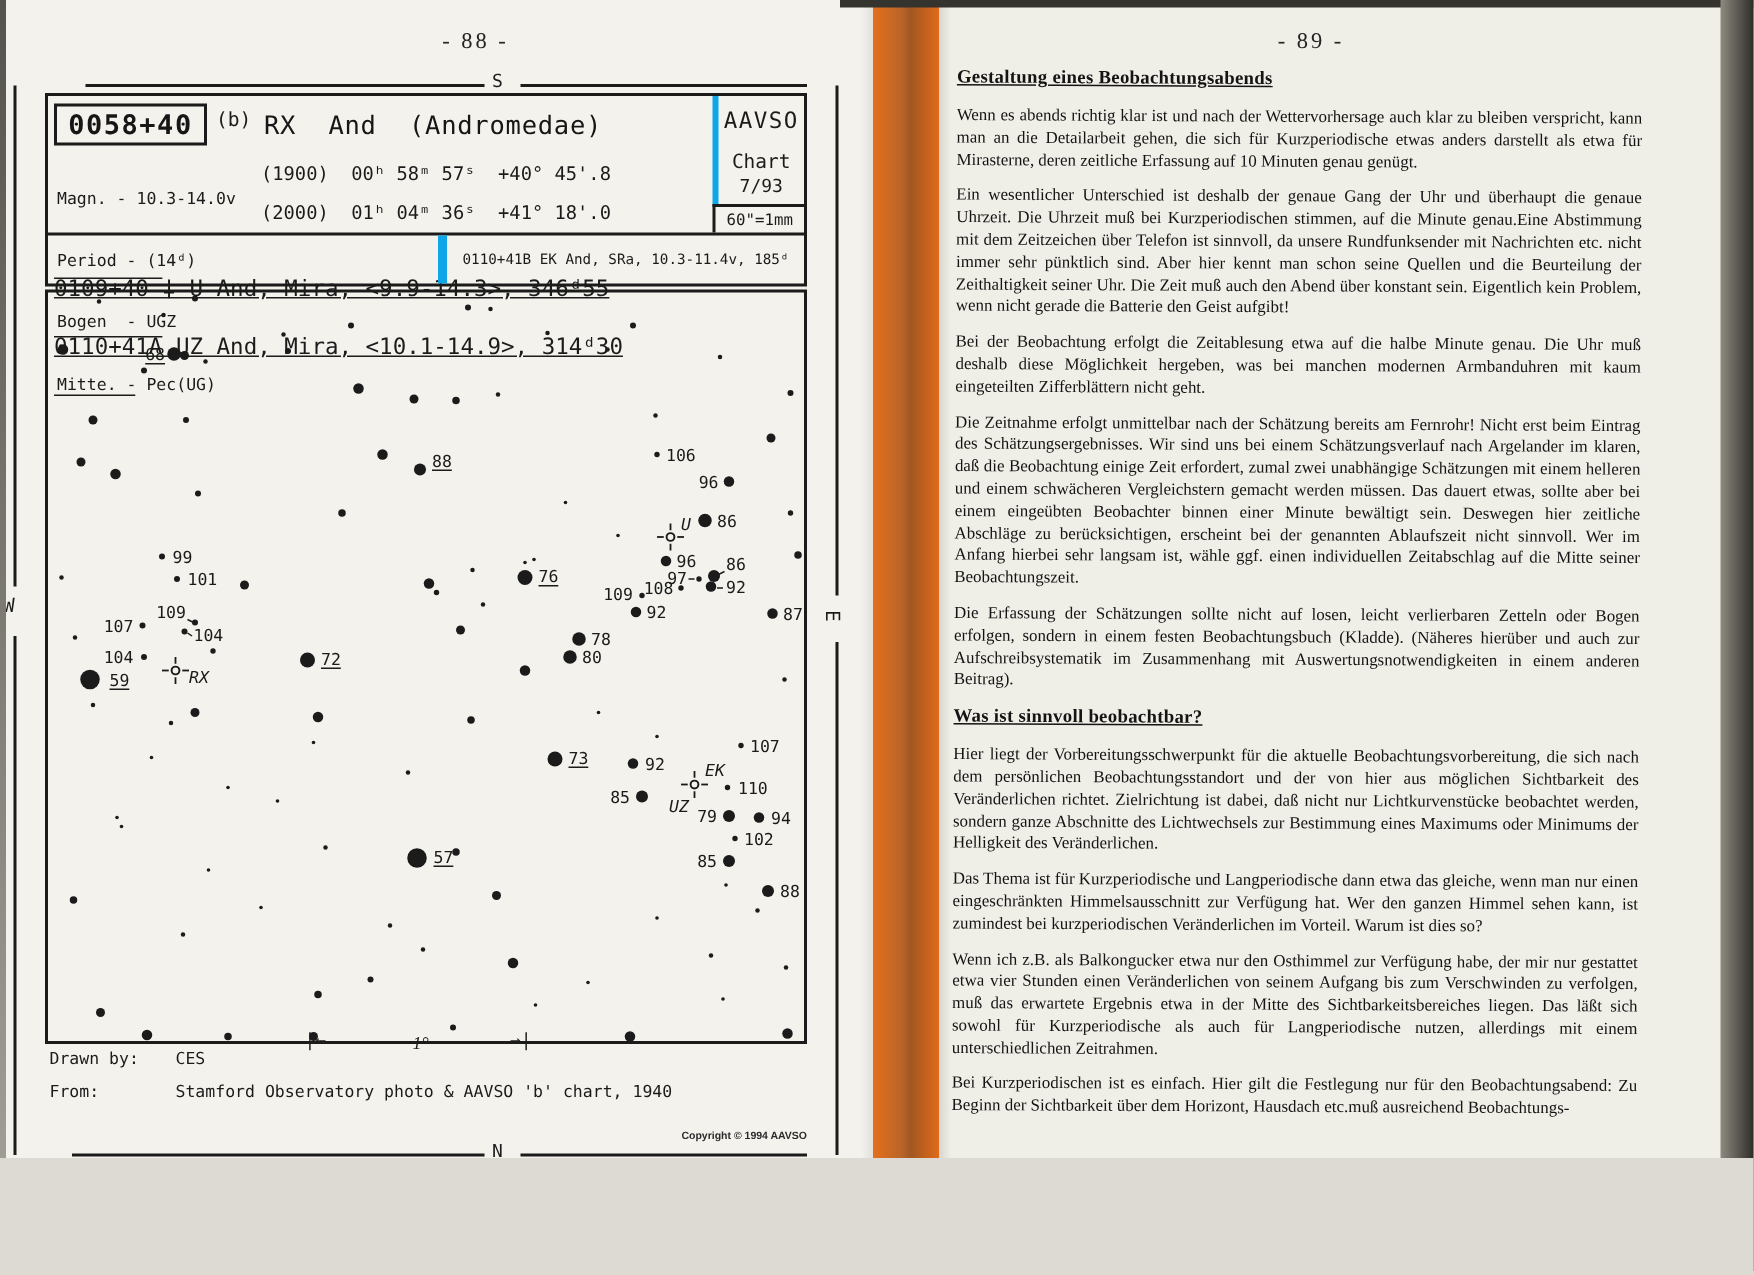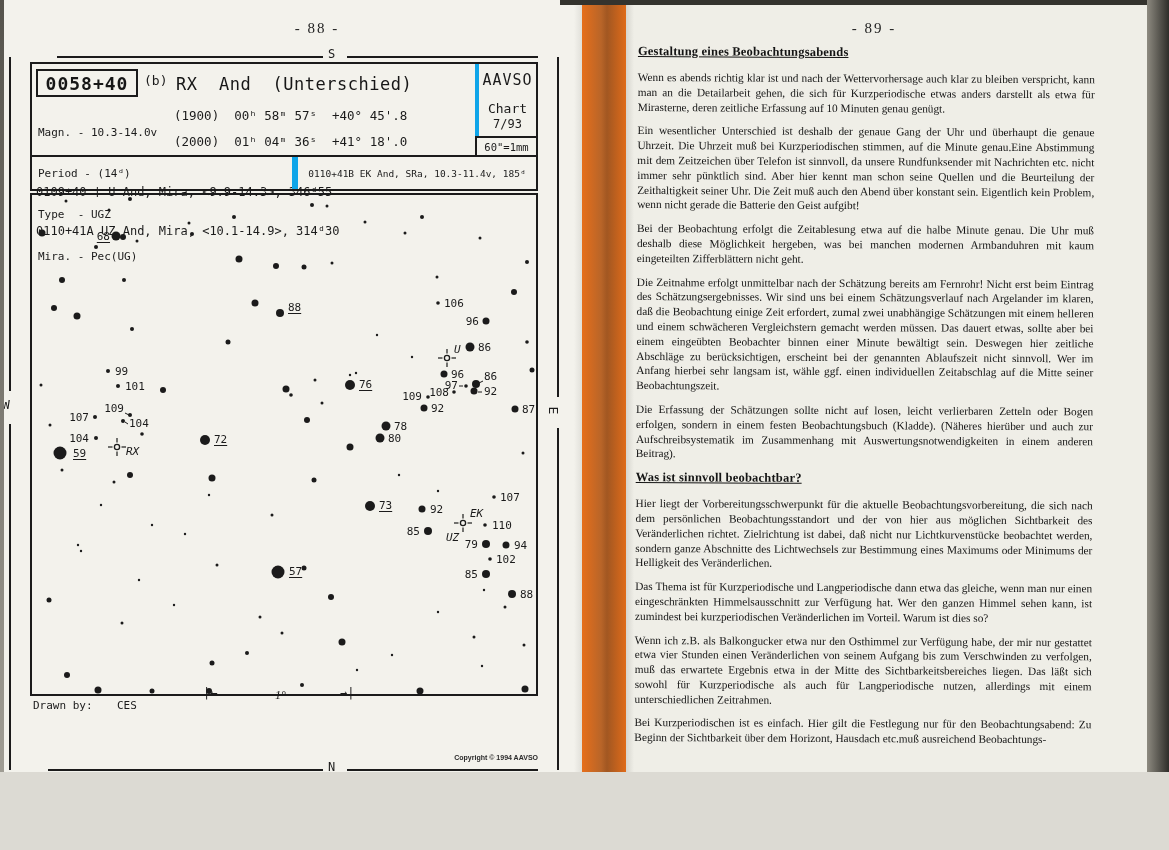--- a/index.html
+++ b/index.html
@@ -39,21 +39,21 @@
   .specs{position:absolute;left:6px;top:34px;font-size:11px;line-height:13.8px;color:#1b1b1b;}
   .coordrow{position:absolute;left:142px;font-size:12.5px;color:#1b1b1b;}
   #coord1{top:44px;text-align:right;} #coord2{top:70px;}
   .aavso-cell{position:absolute;left:443px;top:0;width:61px;height:72px;border-left:4px solid #0ea5e9;box-sizing:border-box;text-align:center;color:#1b1b1b;}
   .aavso-cell .org1{font-size:15px;letter-spacing:1px;margin-top:7px;}
   .aavso-cell .org2{font-size:13px;margin-top:12px;}
   .aavso-cell .org3{font-size:12px;margin-top:1px;}
   .scale-cell{position:absolute;left:443px;top:72px;width:61px;height:19px;border-left:2px solid #1b1b1b;border-top:2px solid #1b1b1b;box-sizing:border-box;
     display:flex;align-items:center;justify-content:center;font-size:10.5px;color:#1b1b1b;}
   .comp-band{position:absolute;left:0;top:91px;width:504px;height:34px;border-top:2px solid #1b1b1b;box-sizing:border-box;display:flex;}
-  .comp-left{width:256px;padding:3px 0 0 4px;font-size:12px;line-height:13px;color:#1b1b1b;}
+  .comp-left{width:256px;padding:3px 0 0 4px;font-size:15px;line-height:13px;color:#1b1b1b;text-decoration:underline;}
   .comp-right{flex:1;border-left:6px solid #0ea5e9;display:flex;align-items:center;justify-content:center;font-size:9.5px;color:#1b1b1b;}
 
   
   .field-box{position:absolute;left:30px;top:193px;width:508px;height:503px;border:2px solid #1b1b1b;box-sizing:border-box;}
   .field-box svg{display:block;}
   .field-box text{font-family:"DejaVu Sans Mono","DejaVu Sans",monospace;font-size:11px;fill:#1b1b1b;}
 
   
   .sb{position:absolute;font-size:12px;color:#1b1b1b;}
   #sb-left{left:203px;top:686px;} #sb-label{left:275px;top:688px;font-style:italic;font-family:"Liberation Serif",serif;} #sb-right{left:340px;top:686px;}
@@ -87,26 +87,26 @@
   <div class="vline" style="left:9px;top:57px;height:334px;"></div>
   <div class="vline" style="left:9px;top:424px;height:346px;"></div>
   <div class="compass mono" style="left:2px;top:397px;font-size:13px;">W</div>
   <div class="vline" style="left:557px;top:57px;height:340px;"></div>
   <div class="vline" style="left:557px;top:428px;height:342px;"></div>
   <div class="compass mono" id="compass-e" style="left:550px;top:403px;font-size:13px;">E</div>
 
   <div class="header-box">
     <div class="idbox mono">0058+40</div>
     <div class="bnote mono">(b)</div>
-    <div class="chart-title mono pre">RX  And  (Unterschied)</div>
+    <div class="chart-title mono pre">RX  And  (Andromedae)</div>
     <div class="specs mono pre">
       <div>Magn. - 10.3-14.0v</div>
       <div>Period - (14ᵈ)</div>
-      <div>Type  - UGZ</div>
-      <div>Mira. - Pec(UG)</div>
+      <div>Bogen  - UGZ</div>
+      <div>Mitte. - Pec(UG)</div>
     </div>
     <div class="coordrow mono pre" id="coord1">(1900)  00ʰ 58ᵐ 57ˢ  +40° 45'.8</div>
     <div class="coordrow mono pre" id="coord2">(2000)  01ʰ 04ᵐ 36ˢ  +41° 18'.0</div>
     <div class="aavso-cell mono">
       <div class="org1">AAVSO</div>
       <div class="org2">Chart</div>
       <div class="org3">7/93</div>
     </div>
     <div class="scale-cell mono">60"=1mm</div>
     <div class="comp-band">
@@ -312,20 +312,23 @@
       </svg>
   </div>
 
   <div class="sb mono" id="sb-left">|←</div>
   <div class="sb" id="sb-label">1°</div>
   <div class="sb mono" id="sb-right">→|</div>
 
   <div class="frow mono" id="f-drawn">
     <span class="flabel">Drawn by:</span><span>CES</span>
   </div>
+  <div class="frow mono" id="f-from">
+    <span class="flabel">From:</span><span>Stamford Observatory photo &amp; AAVSO 'b' chart, 1940</span>
+  </div>
   <div id="copyright">Copyright © 1994 AAVSO</div>
 
   <div class="pageno" id="pageno89">- 89 -</div>
   <div class="textcol">
     <h3>Gestaltung eines Beobachtungsabends</h3>
     <p>Wenn es abends richtig klar ist und nach der Wettervorhersage auch klar zu bleiben verspricht, kann man an die Detailarbeit gehen, die sich für Kurzperiodische etwas anders darstellt als etwa für Mirasterne, deren zeitliche Erfassung auf 10 Minuten genau genügt.</p>
     <p>Ein wesentlicher Unterschied ist deshalb der genaue Gang der Uhr und überhaupt die genaue Uhrzeit. Die Uhrzeit muß bei Kurzperiodischen stimmen, auf die Minute genau.Eine Abstimmung mit dem Zeitzeichen über Telefon ist sinnvoll, da unsere Rundfunksender mit Nachrichten etc. nicht immer sehr pünktlich sind. Aber hier kennt man schon seine Quellen und die Beurteilung der Zeithaltigkeit seiner Uhr. Die Zeit muß auch den Abend über konstant sein. Eigentlich kein Problem, wenn nicht gerade die Batterie den Geist aufgibt!</p>
     <p>Bei der Beobachtung erfolgt  die Zeitablesung etwa auf die halbe Minute genau. Die Uhr muß deshalb diese Möglichkeit hergeben, was bei manchen modernen Armbanduhren mit kaum eingeteilten Zifferblättern nicht geht.</p>
     <p>Die Zeitnahme erfolgt unmittelbar nach der Schätzung bereits am Fernrohr! Nicht erst beim Eintrag des Schätzungsergebnisses. Wir sind uns bei einem Schätzungsverlauf nach Argelander im klaren, daß die Beobachtung einige Zeit erfordert, zumal zwei unabhängige Schätzungen mit einem helleren und einem schwächeren Vergleichstern gemacht werden müssen. Das dauert etwas, sollte aber bei einem eingeübten Beobachter binnen einer Minute bewältigt sein. Deswegen hier zeitliche Abschläge zu berücksichtigen, erscheint bei der genannten Ablaufszeit nicht sinnvoll. Wer im Anfang hierbei sehr langsam ist, wähle ggf. einen individuellen Zeitabschlag auf die Mitte seiner Beobachtungszeit.</p>
     <p>Die Erfassung der Schätzungen sollte nicht auf losen, leicht verlierbaren Zetteln oder Bogen erfolgen, sondern in einem festen Beobachtungsbuch (Kladde). (Näheres hierüber und auch zur Aufschreibsystematik im Zusammenhang mit Auswertungsnotwendigkeiten in einem anderen Beitrag).</p>

